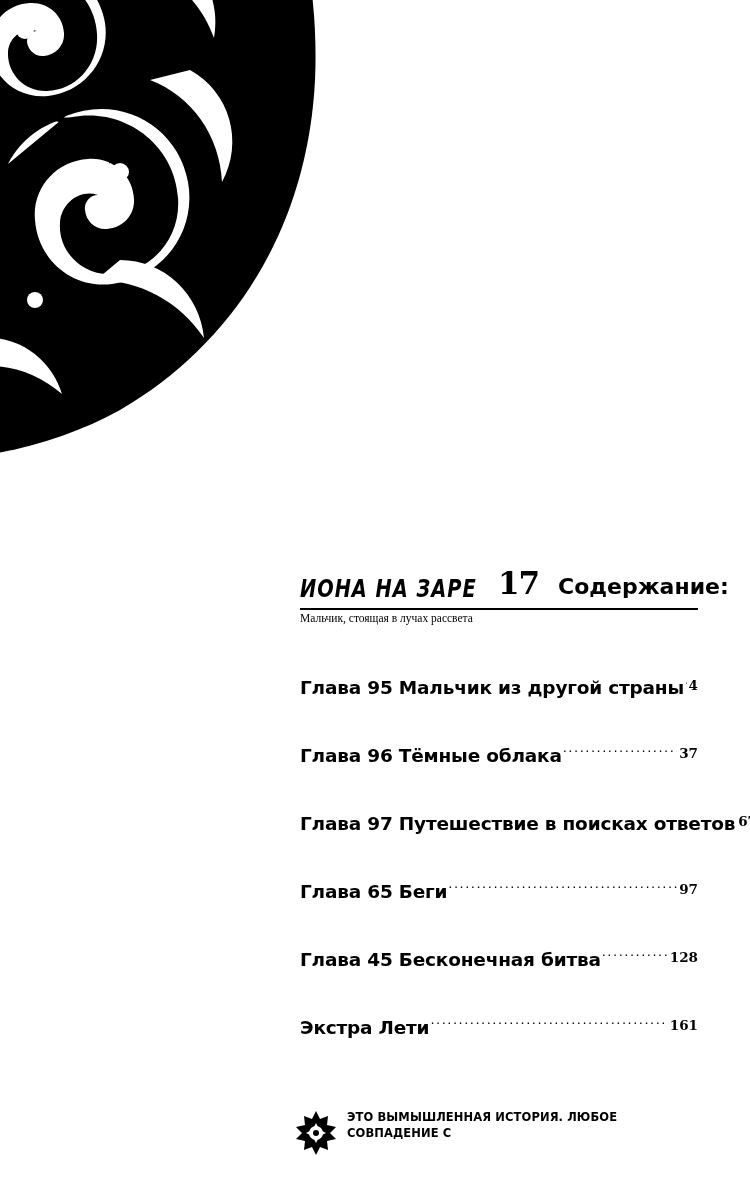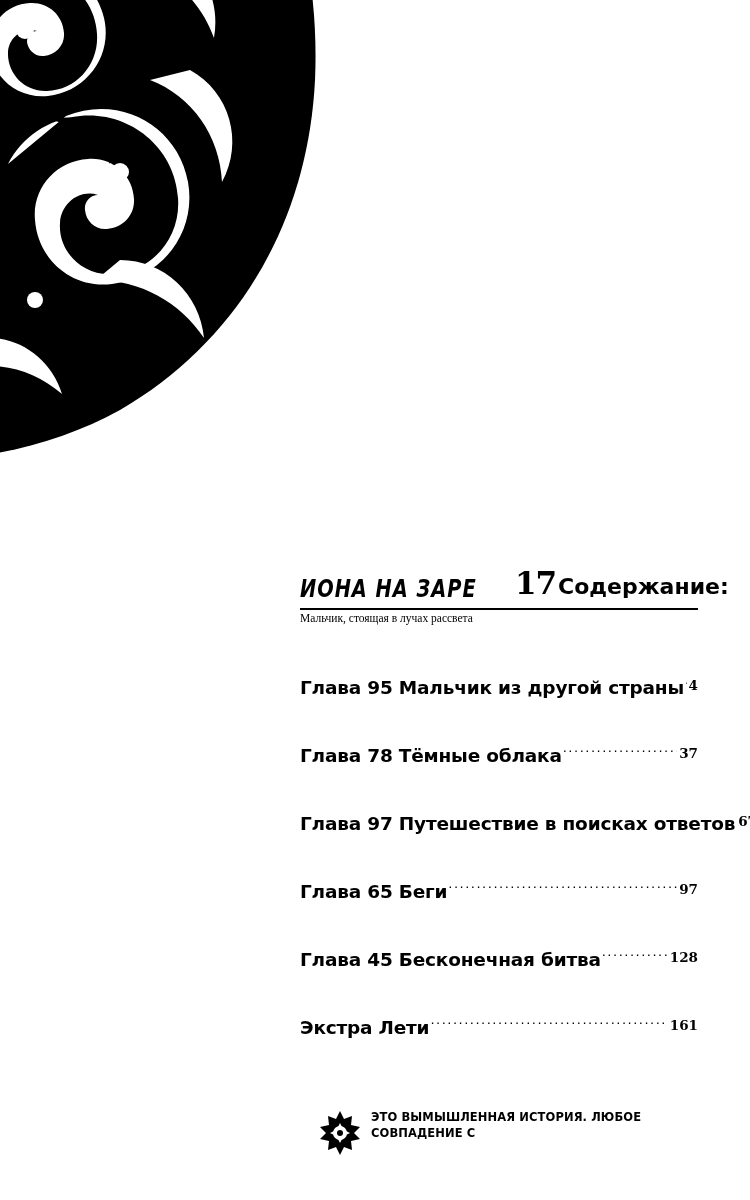--- a/index.html
+++ b/index.html
@@ -55,21 +55,21 @@
   .series-sub {
     position: absolute;
     left: 0;
     top: 47px;
     font-family: "Liberation Serif", serif;
     font-size: 11.5px;
     white-space: nowrap;
   }
   .volume-number {
     position: absolute;
-    left: 215px;
+    left: 198px;
     top: 0px;
     font-family: "DejaVu Serif", serif;
     font-weight: bold;
     font-size: 31px;
     letter-spacing: -1px;
   }
   .contents-label {
     position: absolute;
     left: 258px;
     top: 9px;
@@ -118,21 +118,21 @@
     font-family: "DejaVu Serif", serif;
     font-weight: bold;
     font-size: 13.5px;
     flex: 0 0 auto;
     padding-bottom: 1px;
   }
 
   
   .disclaimer {
     position: absolute;
-    left: 317px;
+    left: 293px;
     top: 1108px;
     width: 400px;
     display: flex;
     align-items: flex-start;
   }
   .disclaimer-mark {
     width: 46px;
     height: 46px;
     flex: 0 0 auto;
     margin-right: 8px;
@@ -224,21 +224,21 @@
 
   <div class="toc">
 
     <div class="toc-entry">
       <span class="toc-title">Глава 95 Мальчик из другой страны</span>
       <span class="toc-dots">····</span>
       <span class="toc-page">4</span>
     </div>
 
     <div class="toc-entry">
-      <span class="toc-title">Глава 78 Тёмные облака</span>
+      <span class="toc-title">Глава 96 Тёмные облака</span>
       <span class="toc-dots">·········································</span>
       <span class="toc-page">37</span>
     </div>
 
     <div class="toc-entry">
       <span class="toc-title">Глава 97 Путешествие в поисках ответов</span>
       <span class="toc-dots">····</span>
       <span class="toc-page">67</span>
     </div>
 

